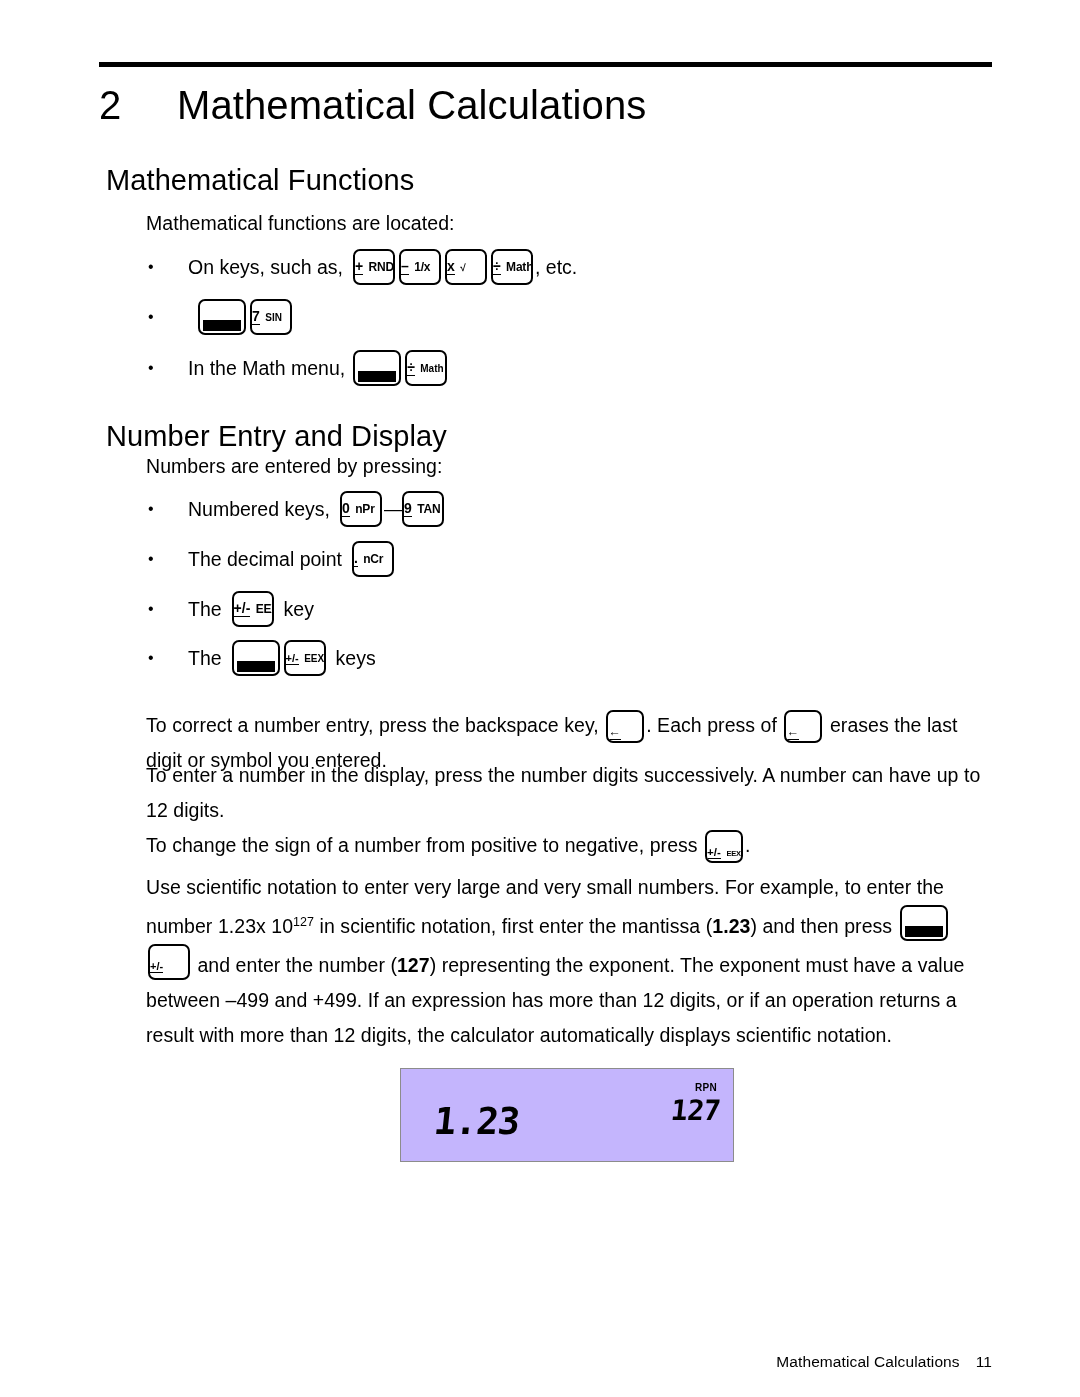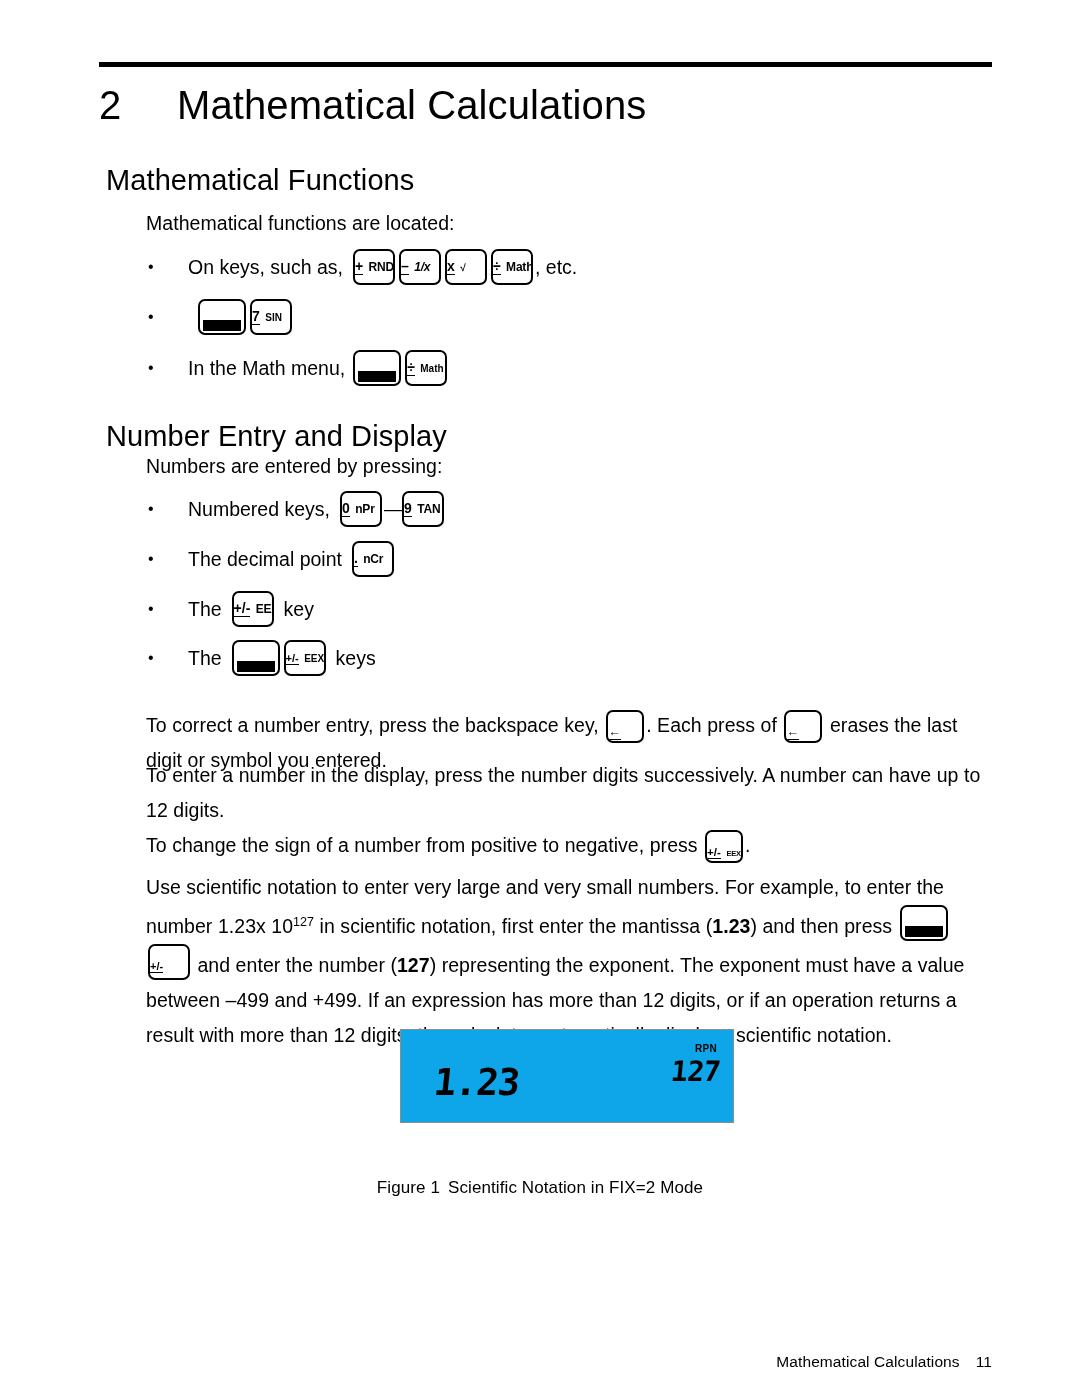--- a/index.html
+++ b/index.html
@@ -121,21 +121,21 @@
     text-align: center;
     font-size: 12px;
     font-weight: 700;
     letter-spacing: -0.2px;
     font-family: "Liberation Sans", sans-serif;
   }
   .key .kbot.big {
     font-size: 10px;
     letter-spacing: 0px;
   }
-  .key .kbot.italic { font-style: italic; }
+  .key .kbot.italic { }
 
   
   .key.shift { width: 48px; }
   .key.shift .ktop {
     border-bottom: none;
     height: 17px;
   }
   .key.shift .kbar {
     position: absolute;
     left: 3px;
@@ -177,25 +177,25 @@
   .para sup {
     font-size: 12.5px;
     vertical-align: super;
     line-height: 0;
   }
 
   
   .figure-box {
     position: absolute;
     left: 400px;
-    top: 1029px;
+    top: 1068px;
     width: 334px;
     height: 94px;
     border: 1.5px solid #8c8c8c;
-    background: #0ea5e9;
+    background: #c4b5fd;
     box-sizing: border-box;
     padding-left: 19px;
   }
   .lcd-mantissa {
     position: absolute;
     left: 33px;
     top: 34px;
     font-family: "DejaVu Sans Mono", monospace;
     font-size: 37px;
     font-weight: 700;
@@ -401,21 +401,18 @@
     </span>
     <span>and enter the number (</span><b>127</b><span>) representing the exponent. The exponent must have a value between –499 and +499. If an expression has more than 12 digits, or if an operation returns a result with more than 12 digits, the calculator automatically displays scientific notation.</span>
   </div>
 
   <div class="figure-box">
     <span class="lcd-rpn">RPN</span>
     <span class="lcd-mantissa">1.23</span>
     <span class="lcd-exponent">127</span>
   </div>
 
-  <div class="fig-caption">
-    <span>Figure 1</span><span class="cap-gap"></span><span>Scientific Notation in FIX=2 Mode</span>
-  </div>
 
   <div class="footer">
     <span>Mathematical Calculations</span><span class="pg">11</span>
   </div>
 
 </div>
 
 </body></html>

